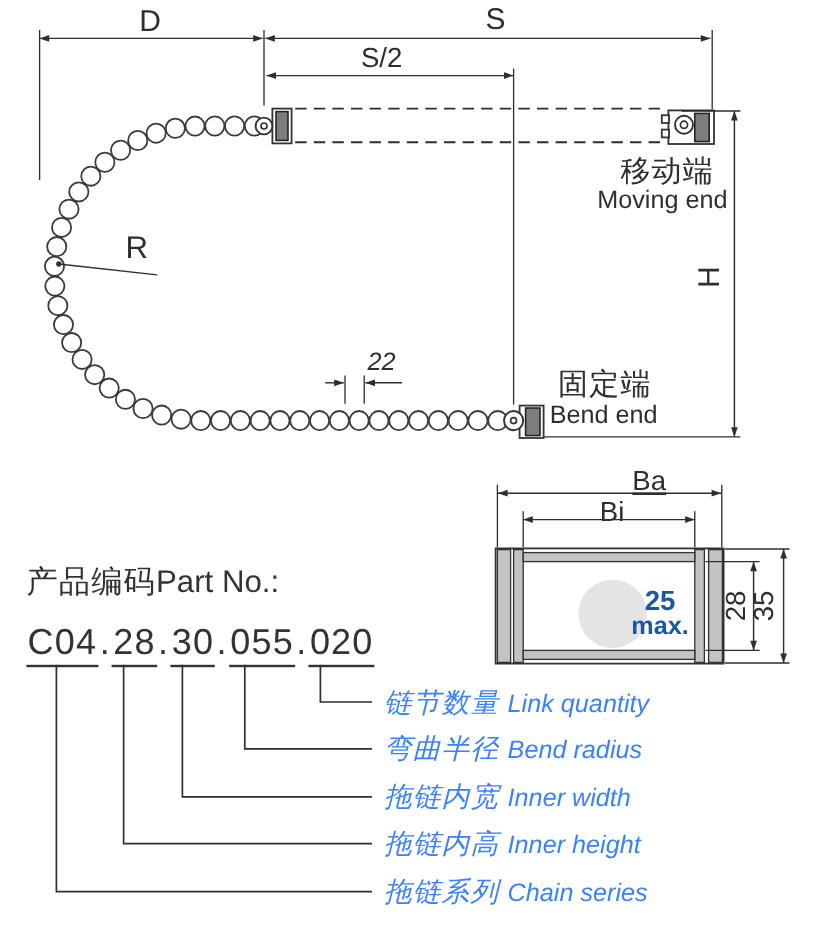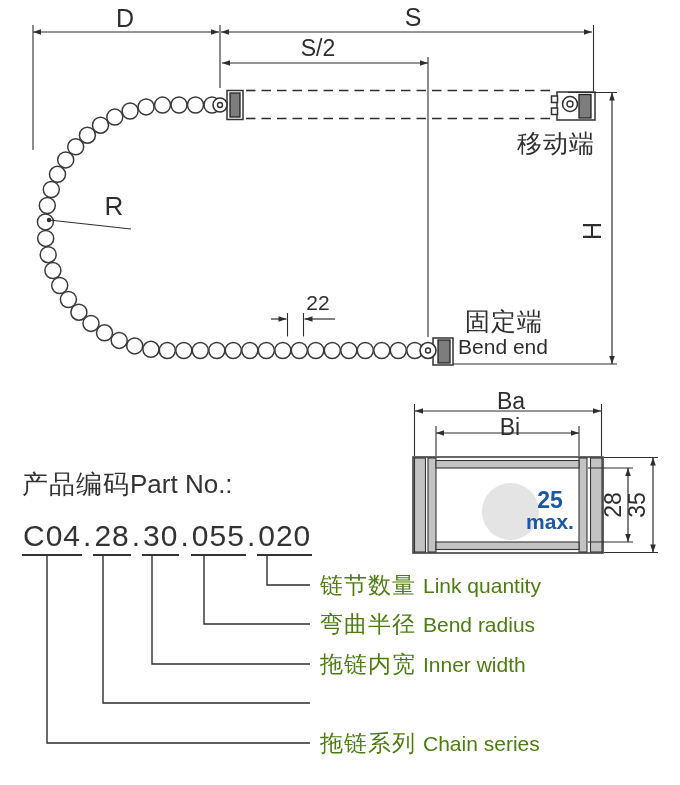--- a/index.html
+++ b/index.html
@@ -32,21 +32,21 @@
   .fs21{font-size:21px;} .cjk{letter-spacing:1px;}
   .bore-label{position:absolute;left:510px;top:511px;transform:translate(-50%,-50%);
     text-align:center;color:#1b57a5;font-weight:bold;line-height:21px;margin-left:40px;}
   .bore-label .v{font-size:23px;} .bore-label .s{font-size:21px;}
   .pn-heading{position:absolute;left:22px;top:467px;font-size:26px;color:#333;white-space:nowrap;}
   .pn-heading .en{margin-left:0;}
   .pn-code{position:absolute;left:22px;top:519px;font-size:30px;letter-spacing:1px;
     color:#333;white-space:nowrap;}
   .code-seg{border-bottom:2px solid #333;padding:0 1px 2px 1px;text-align:center;}
   .code-dot{padding:0 1px;}
-  .legend-row{position:absolute;left:320px;height:28px;line-height:28px;white-space:nowrap;color:#4d7c0f;}
+  .legend-row{position:absolute;left:320px;height:28px;line-height:28px;white-space:nowrap;color:#3b82f6;font-style:italic;}
   .legend-row .zh{font-size:23px;letter-spacing:1px;}
   .legend-row .en{font-size:21px;margin-left:7px;}
 </style>
 </head>
 <body>
 
 <div class="canvas">
 
   <svg width="680" height="785" viewBox="0 0 680 785">
     <defs>
@@ -197,28 +197,29 @@
       <polyline class="leader" points="152,554 152,664 310,664"></polyline>
       <polyline class="leader" points="103,554 103,703 310,703"></polyline>
       <polyline class="leader" points="47,554 47,743 310,743"></polyline>
     </g>
   </svg>
 
   <div class="lbl fs25" style="left:125px;top:18px;">D</div>
   <div class="lbl fs25" style="left:413px;top:17px;">S</div>
   <div class="lbl fs23" style="left:318px;top:48px;">S/2</div>
   <div class="lbl fs26" style="left:114px;top:206px;">R</div>
-  <div class="lbl fs21" style="left:318px;top:302px;">22</div>
+  <div class="lbl fs21" style="left:318px;top:302px;font-style:italic;">22</div>
   <div class="lbl fs25 rot" style="left:592px;top:231px;">H</div>
 
   <div class="lbl fs25 cjk" style="left:556px;top:143px;">移动端</div>
+  <div class="lbl fs21" style="left:552px;top:167px;">Moving end</div>
   <div class="lbl fs25 cjk" style="left:504px;top:321px;">固定端</div>
   <div class="lbl fs21" style="left:503px;top:346px;">Bend end</div>
 
-  <div class="lbl fs23" style="left:511px;top:401px;">Ba</div>
+  <div class="lbl fs23" style="left:541px;top:401px;text-decoration:underline;">Ba</div>
   <div class="lbl fs23" style="left:510px;top:427px;">Bi</div>
   <div class="lbl fs23 rot" style="left:613px;top:505px;">28</div>
   <div class="lbl fs23 rot" style="left:637px;top:505px;">35</div>
 
   <div class="bore-label">
     <div class="v">25</div>
     <div class="s">max.</div>
   </div>
 
   <div class="pn-heading">
@@ -231,17 +232,20 @@
 
   <div class="legend-row" style="top:571px;">
     <span class="zh">链节数量</span><span class="en">Link quantity</span>
   </div>
   <div class="legend-row" style="top:610px;">
     <span class="zh">弯曲半径</span><span class="en">Bend radius</span>
   </div>
   <div class="legend-row" style="top:650px;">
     <span class="zh">拖链内宽</span><span class="en">Inner width</span>
   </div>
+  <div class="legend-row" style="top:689px;">
+    <span class="zh">拖链内高</span><span class="en">Inner height</span>
+  </div>
   <div class="legend-row" style="top:729px;">
     <span class="zh">拖链系列</span><span class="en">Chain series</span>
   </div>
 
 </div>
 
 </body></html>

